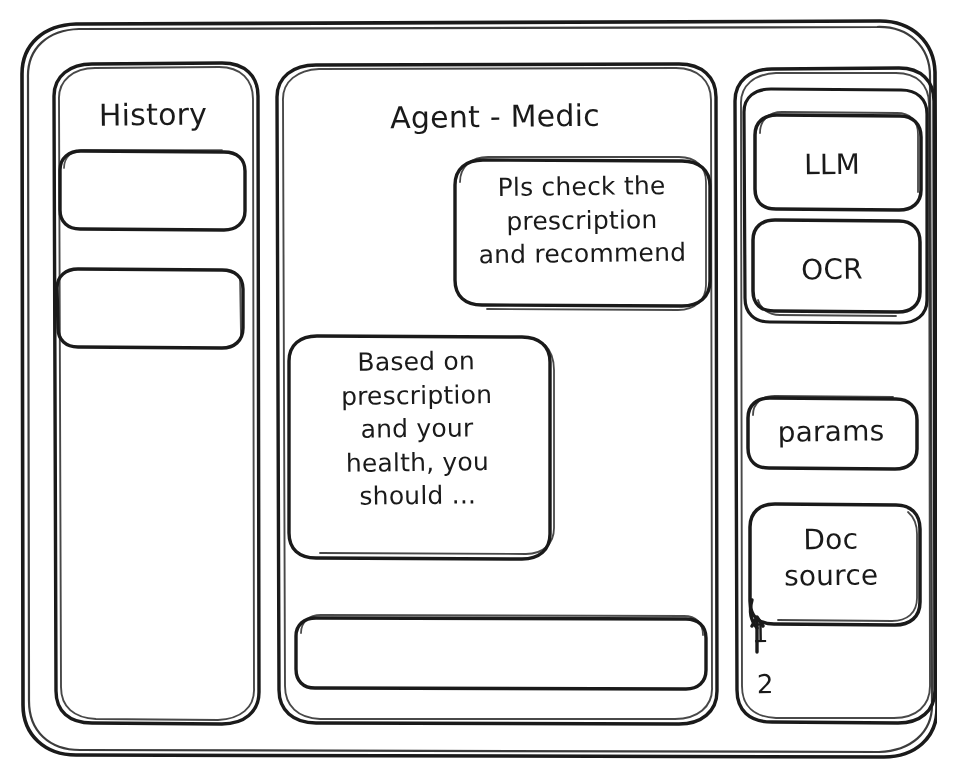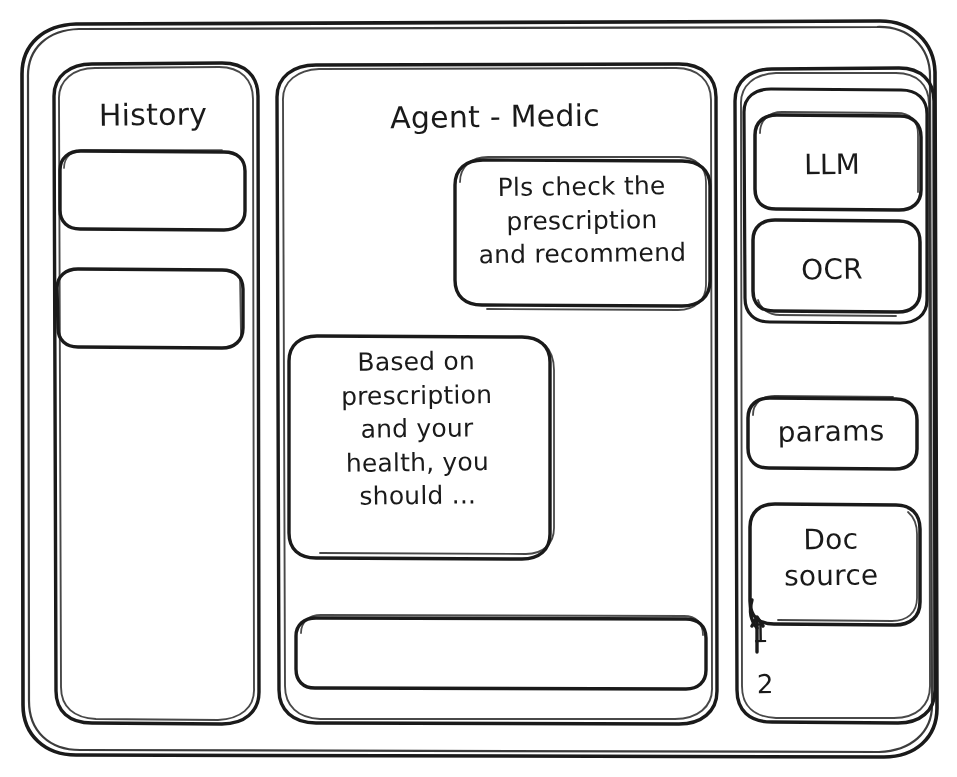--- a/index.html
+++ b/index.html
@@ -7,21 +7,20 @@
     padding: 0;
     background: #ffffff;
   }
   #canvas {
     position: relative;
     width: 937px;
     height: 777px;
     background: #ffffff;
     font-family: "DejaVu Sans", sans-serif;
     overflow: hidden;
-    padding-left: 12px;
   }
   #sketch-layer {
     position: absolute;
     left: 0; top: 0;
     width: 957px;
     height: 777px;
     pointer-events: none;
   }
   .lbl {
     position: absolute;

